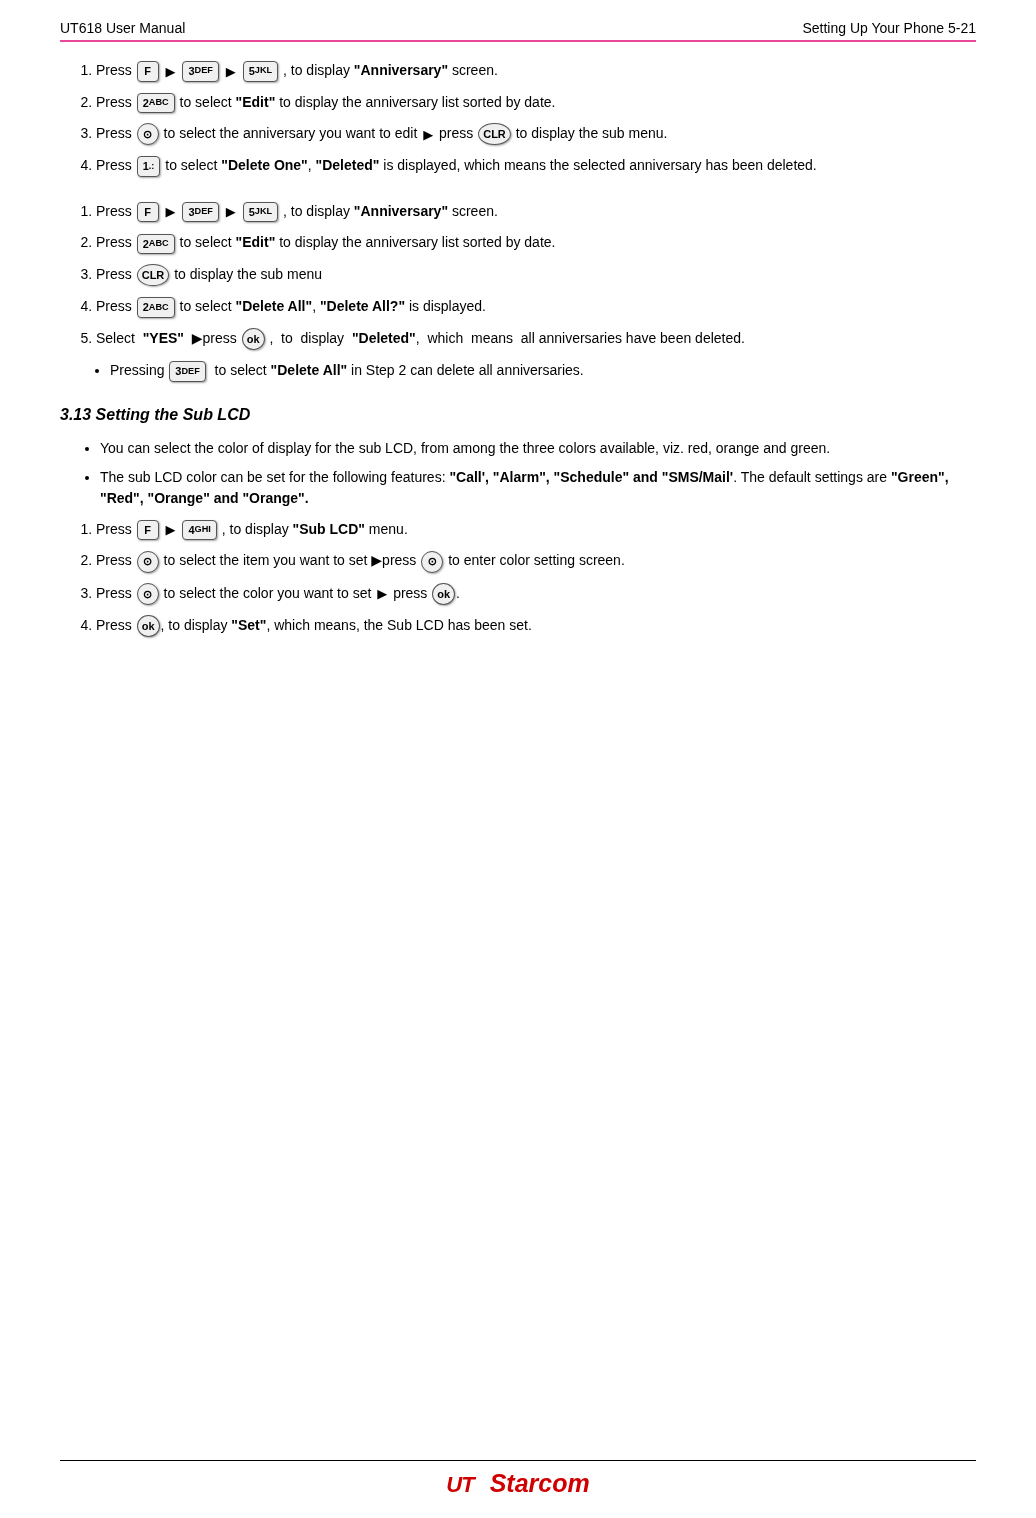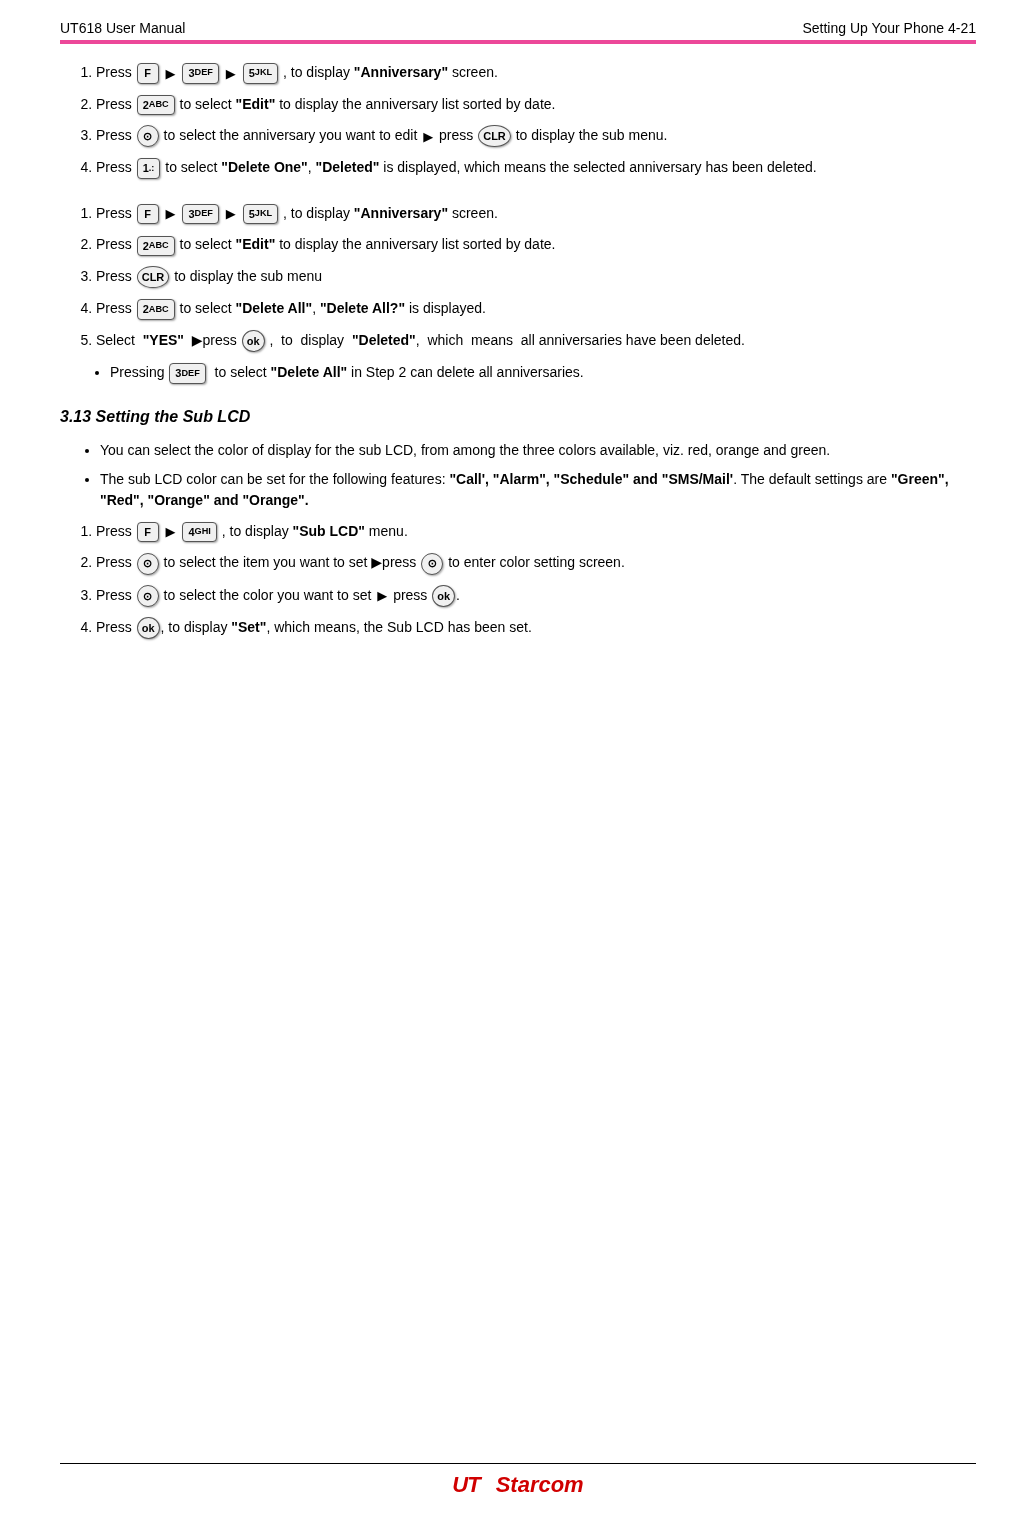--- a/index.html
+++ b/index.html
@@ -15,21 +15,21 @@
     .page {
       width: 1036px;
       min-height: 1518px;
       padding: 20px 60px 40px 60px;
       position: relative;
     }
     .header {
       display: flex;
       justify-content: space-between;
       align-items: center;
-      border-bottom: 4px solid #ec4899;
+      border-bottom: 2px solid #ec4899;
       padding-bottom: 4px;
       margin-bottom: 18px;
     }
     h2 {
       font-size: 17px;
       font-weight: bold;
       margin-bottom: 14px;
       margin-top: 4px;
     }
     h3 {
@@ -128,34 +128,34 @@
       gap: 16px;
     }
     .logo-ut {
       font-size: 22px;
       font-weight: bold;
       color: #d00000;
       font-style: italic;
       letter-spacing: -1px;
     }
     .logo-starcom {
-      font-size: 22px;
+      font-size: 25px;
       font-weight: bold;
       color: #d00000;
       font-style: italic;
     }
   </style>
 </head>
 <body>
 
 <div class="page">
 
   <div class="header">
     <span>UT618 User Manual</span>
-    <span>Setting Up Your Phone   4-21</span>
+    <span>Setting Up Your Phone   5-21</span>
   </div>
 
   <div class="section">
     <ol>
       <li>
         Press
         <span class="key-btn">F</span>
         <span class="arrow">▶</span>
         <span class="key-btn">3<sub>DEF</sub></span>
         <span class="arrow">▶</span>

